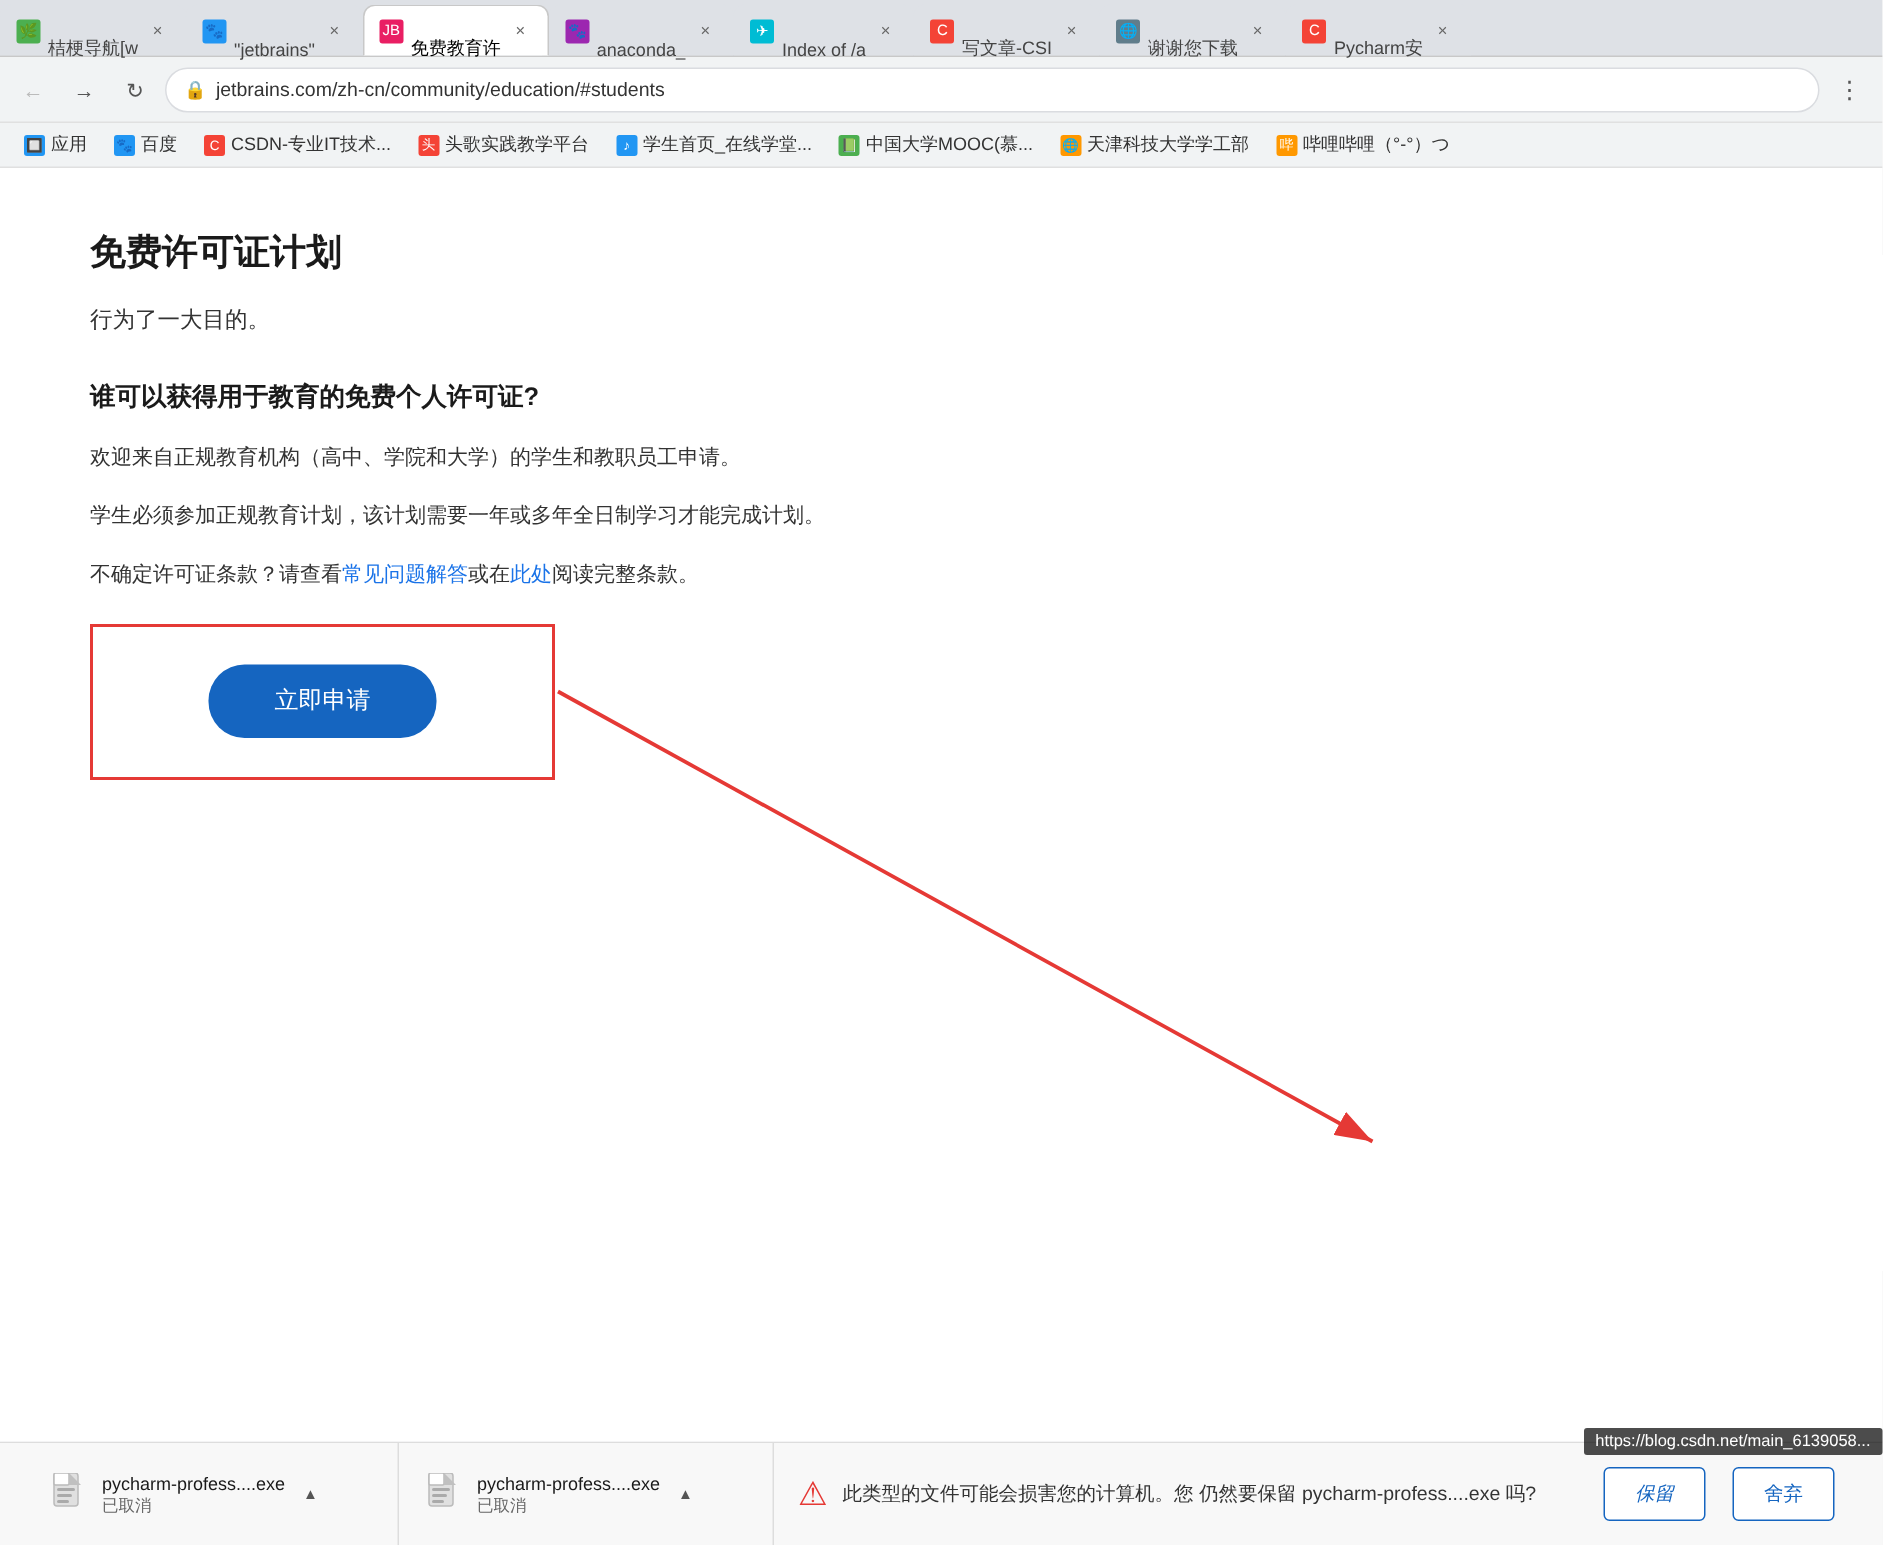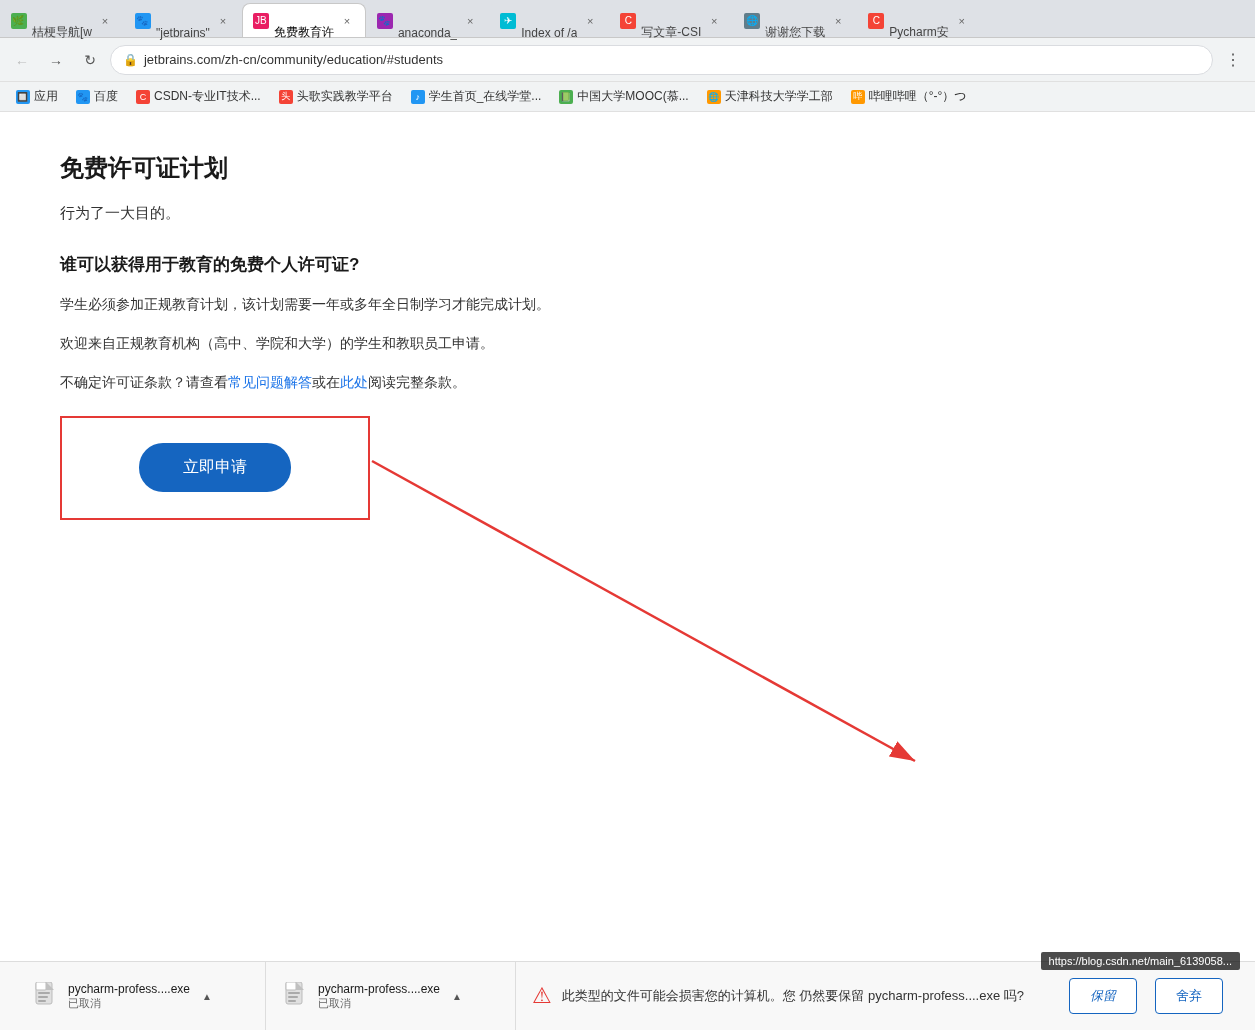--- a/index.html
+++ b/index.html
@@ -168,22 +168,22 @@
     </div>
       </div>
   </div>
 
   <div class="page-content" style="position:relative;">
     <h1 class="page-title">免费许可证计划</h1>
     <p class="page-subtitle-cut">行为了一大目的。</p>
 
     <h2 class="section-heading">谁可以获得用于教育的免费个人许可证?</h2>
 
+    <p class="paragraph">欢迎来自正规教育机构（高中、学院和大学）的学生和教职员工申请。</p>
     <p class="paragraph">学生必须参加正规教育计划，该计划需要一年或多年全日制学习才能完成计划。</p>
-    <p class="paragraph">欢迎来自正规教育机构（高中、学院和大学）的学生和教职员工申请。</p>
     <p class="paragraph">
       <span>不确定许可证条款？请查看</span><a class="link" href="#">常见问题解答</a><span>或在</span><a class="link" href="#">此处</a><span>阅读完整条款。</span>
     </p>
 
     <div class="apply-section">
       <div class="red-box">
         <button class="apply-btn">立即申请</button>
       </div>
 
       <svg style="position:absolute; top:-10px; left:0; width:900px; height:400px; pointer-events:none; z-index:10;">
@@ -191,21 +191,21 @@
         <defs>
           <marker id="arrowhead" markerWidth="10" markerHeight="7" refX="10" refY="3.5" orient="auto">
             <polygon points="0 0, 10 3.5, 0 7" fill="#e53935"></polygon>
           </marker>
         </defs>
 
         <line x1="312" y1="55" x2="855" y2="355" stroke="#e53935" stroke-width="2.5" marker-end="url(#arrowhead)"></line>
       </svg>
     </div>
 
-    <div class="bottom-right-overlay" style="position:fixed; bottom:60px; right:15px;">https://blog.csdn.net/main_6139058...</div>
+    <div class="bottom-right-overlay" style="position:fixed; bottom:60px; right:0;">https://blog.csdn.net/main_6139058...</div>
   </div>
 
   <div class="download-bar">
     <div class="download-item">
       <div class="download-icon">
         <svg width="24" height="28" viewBox="0 0 24 28">
           <rect x="2" y="0" width="16" height="22" rx="2" fill="#e0e0e0" stroke="#bbb" stroke-width="1"></rect>
           <rect x="2" y="0" width="10" height="8" rx="1" fill="#fff" stroke="#bbb" stroke-width="1"></rect>
           <polygon points="12,0 20,8 12,8" fill="#c0c0c0"></polygon>
           <rect x="4" y="10" width="12" height="2" rx="1" fill="#aaa"></rect>

